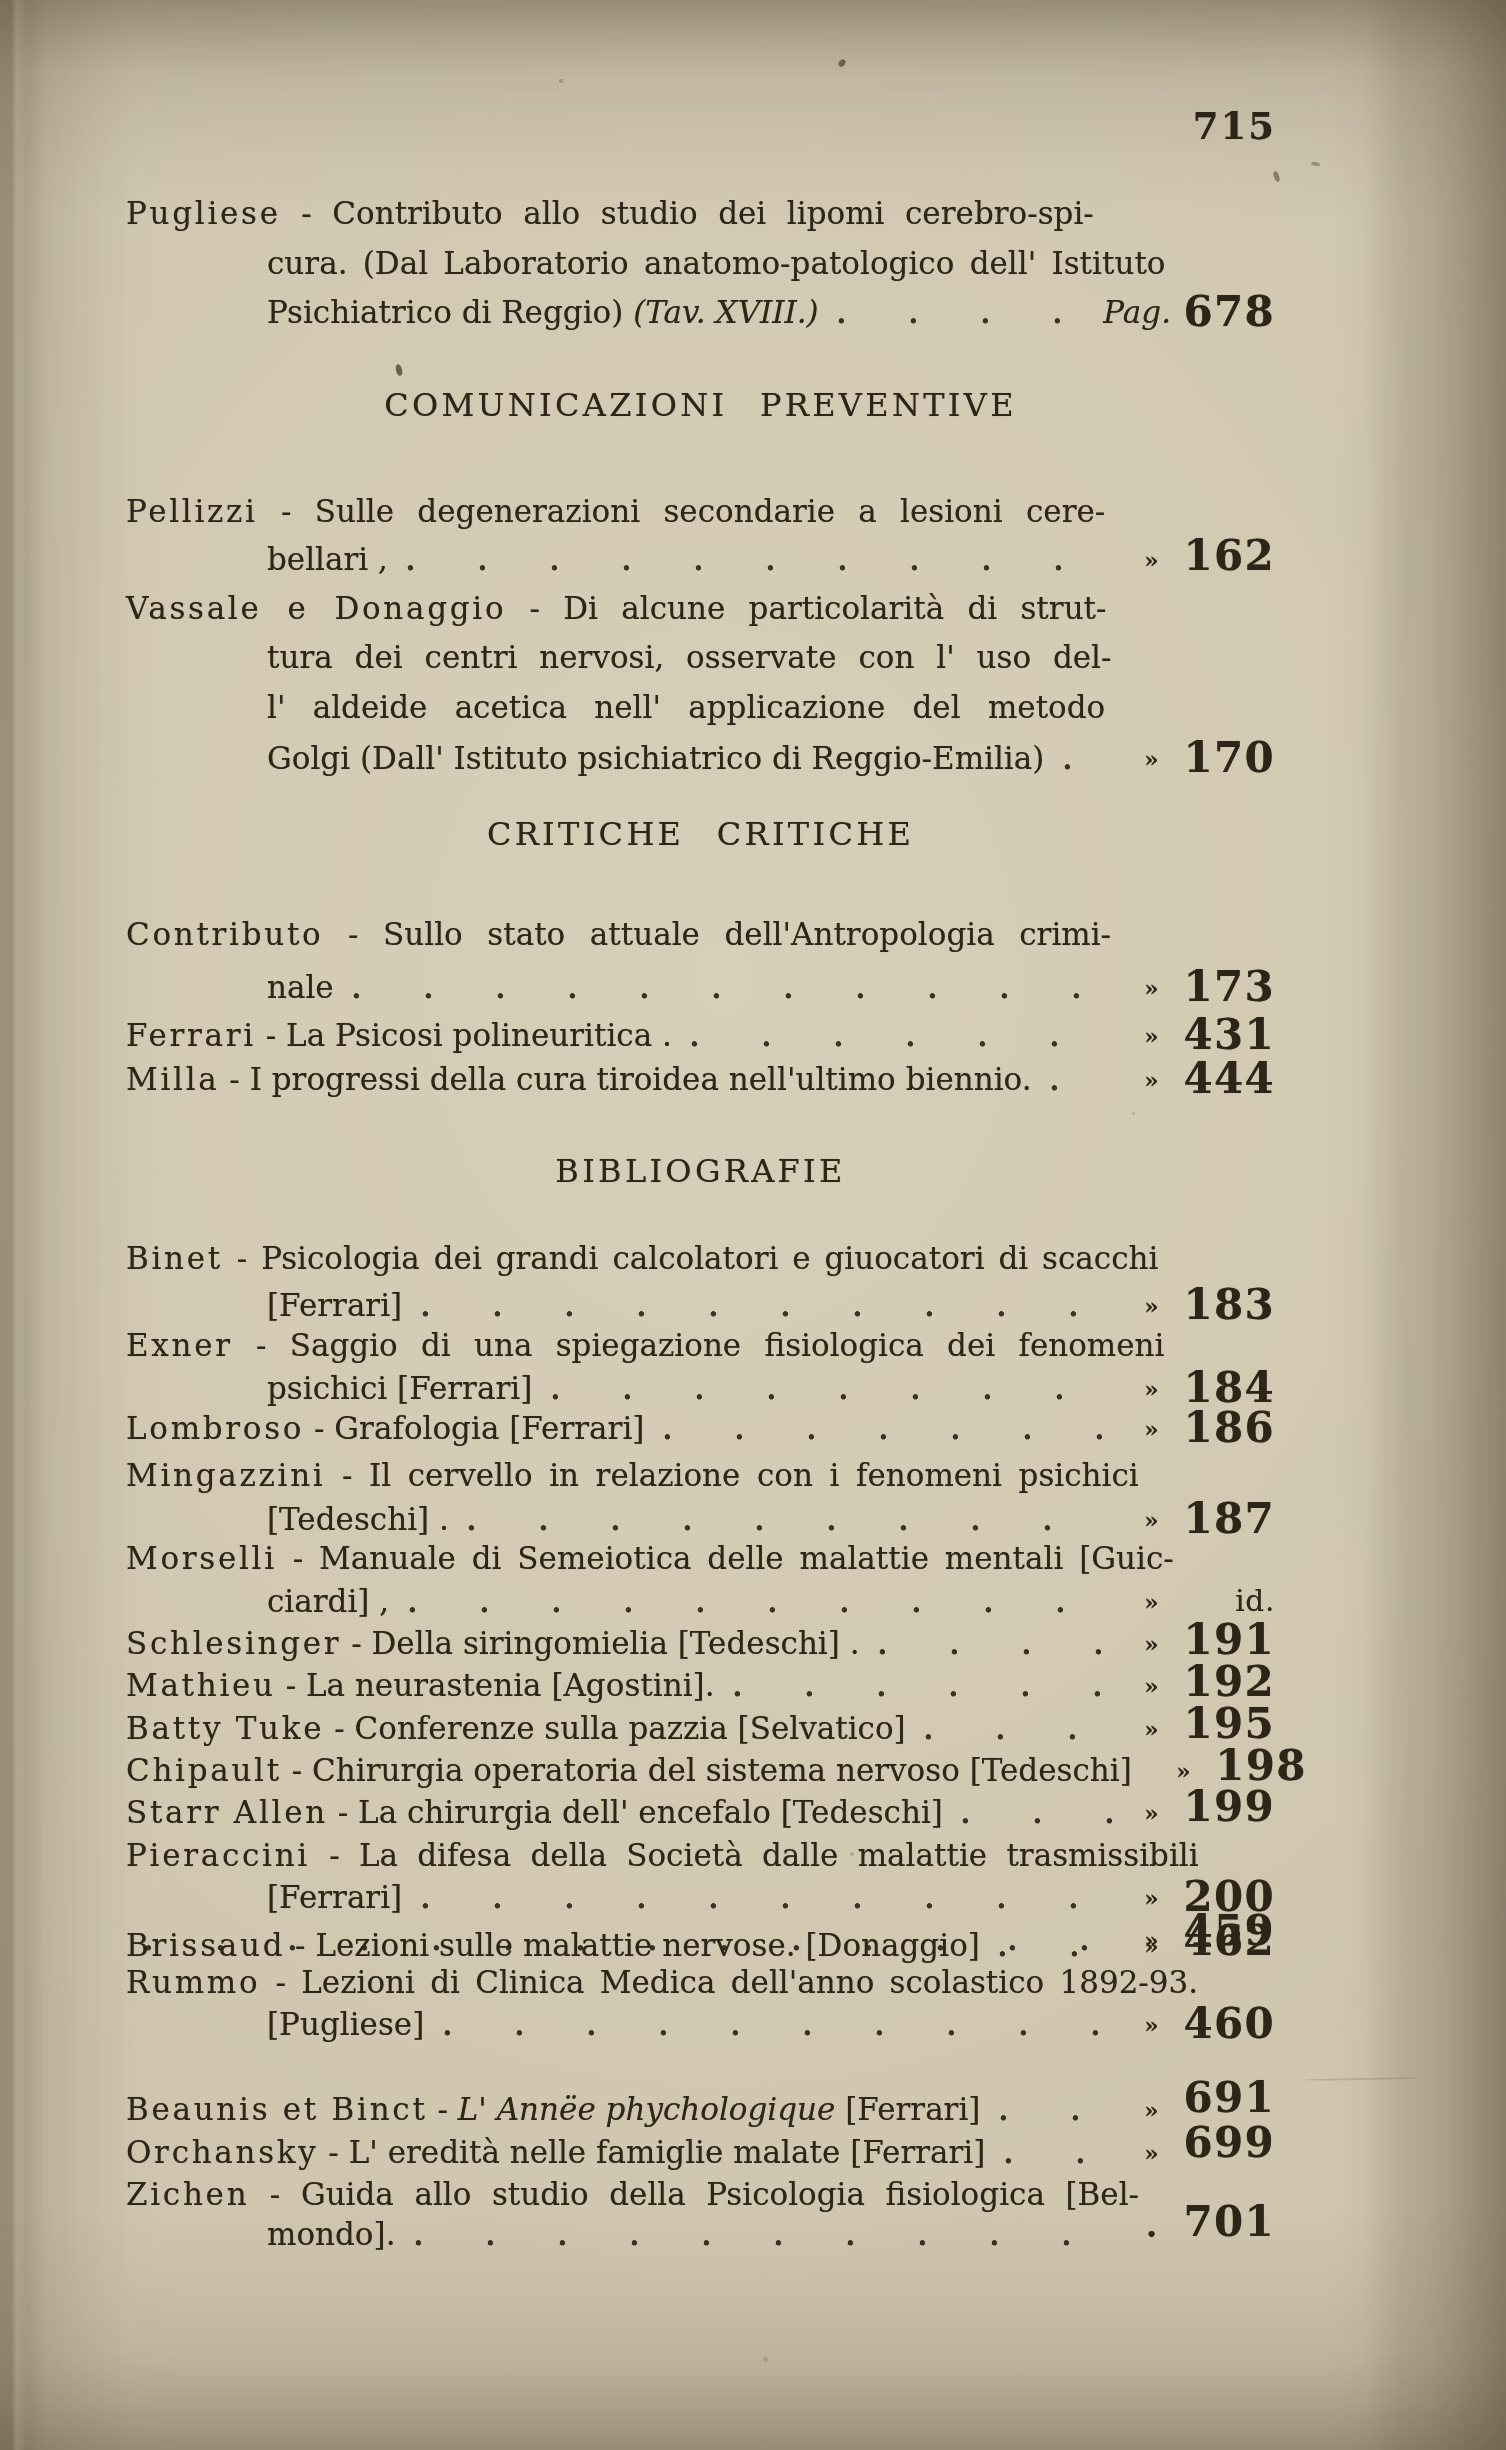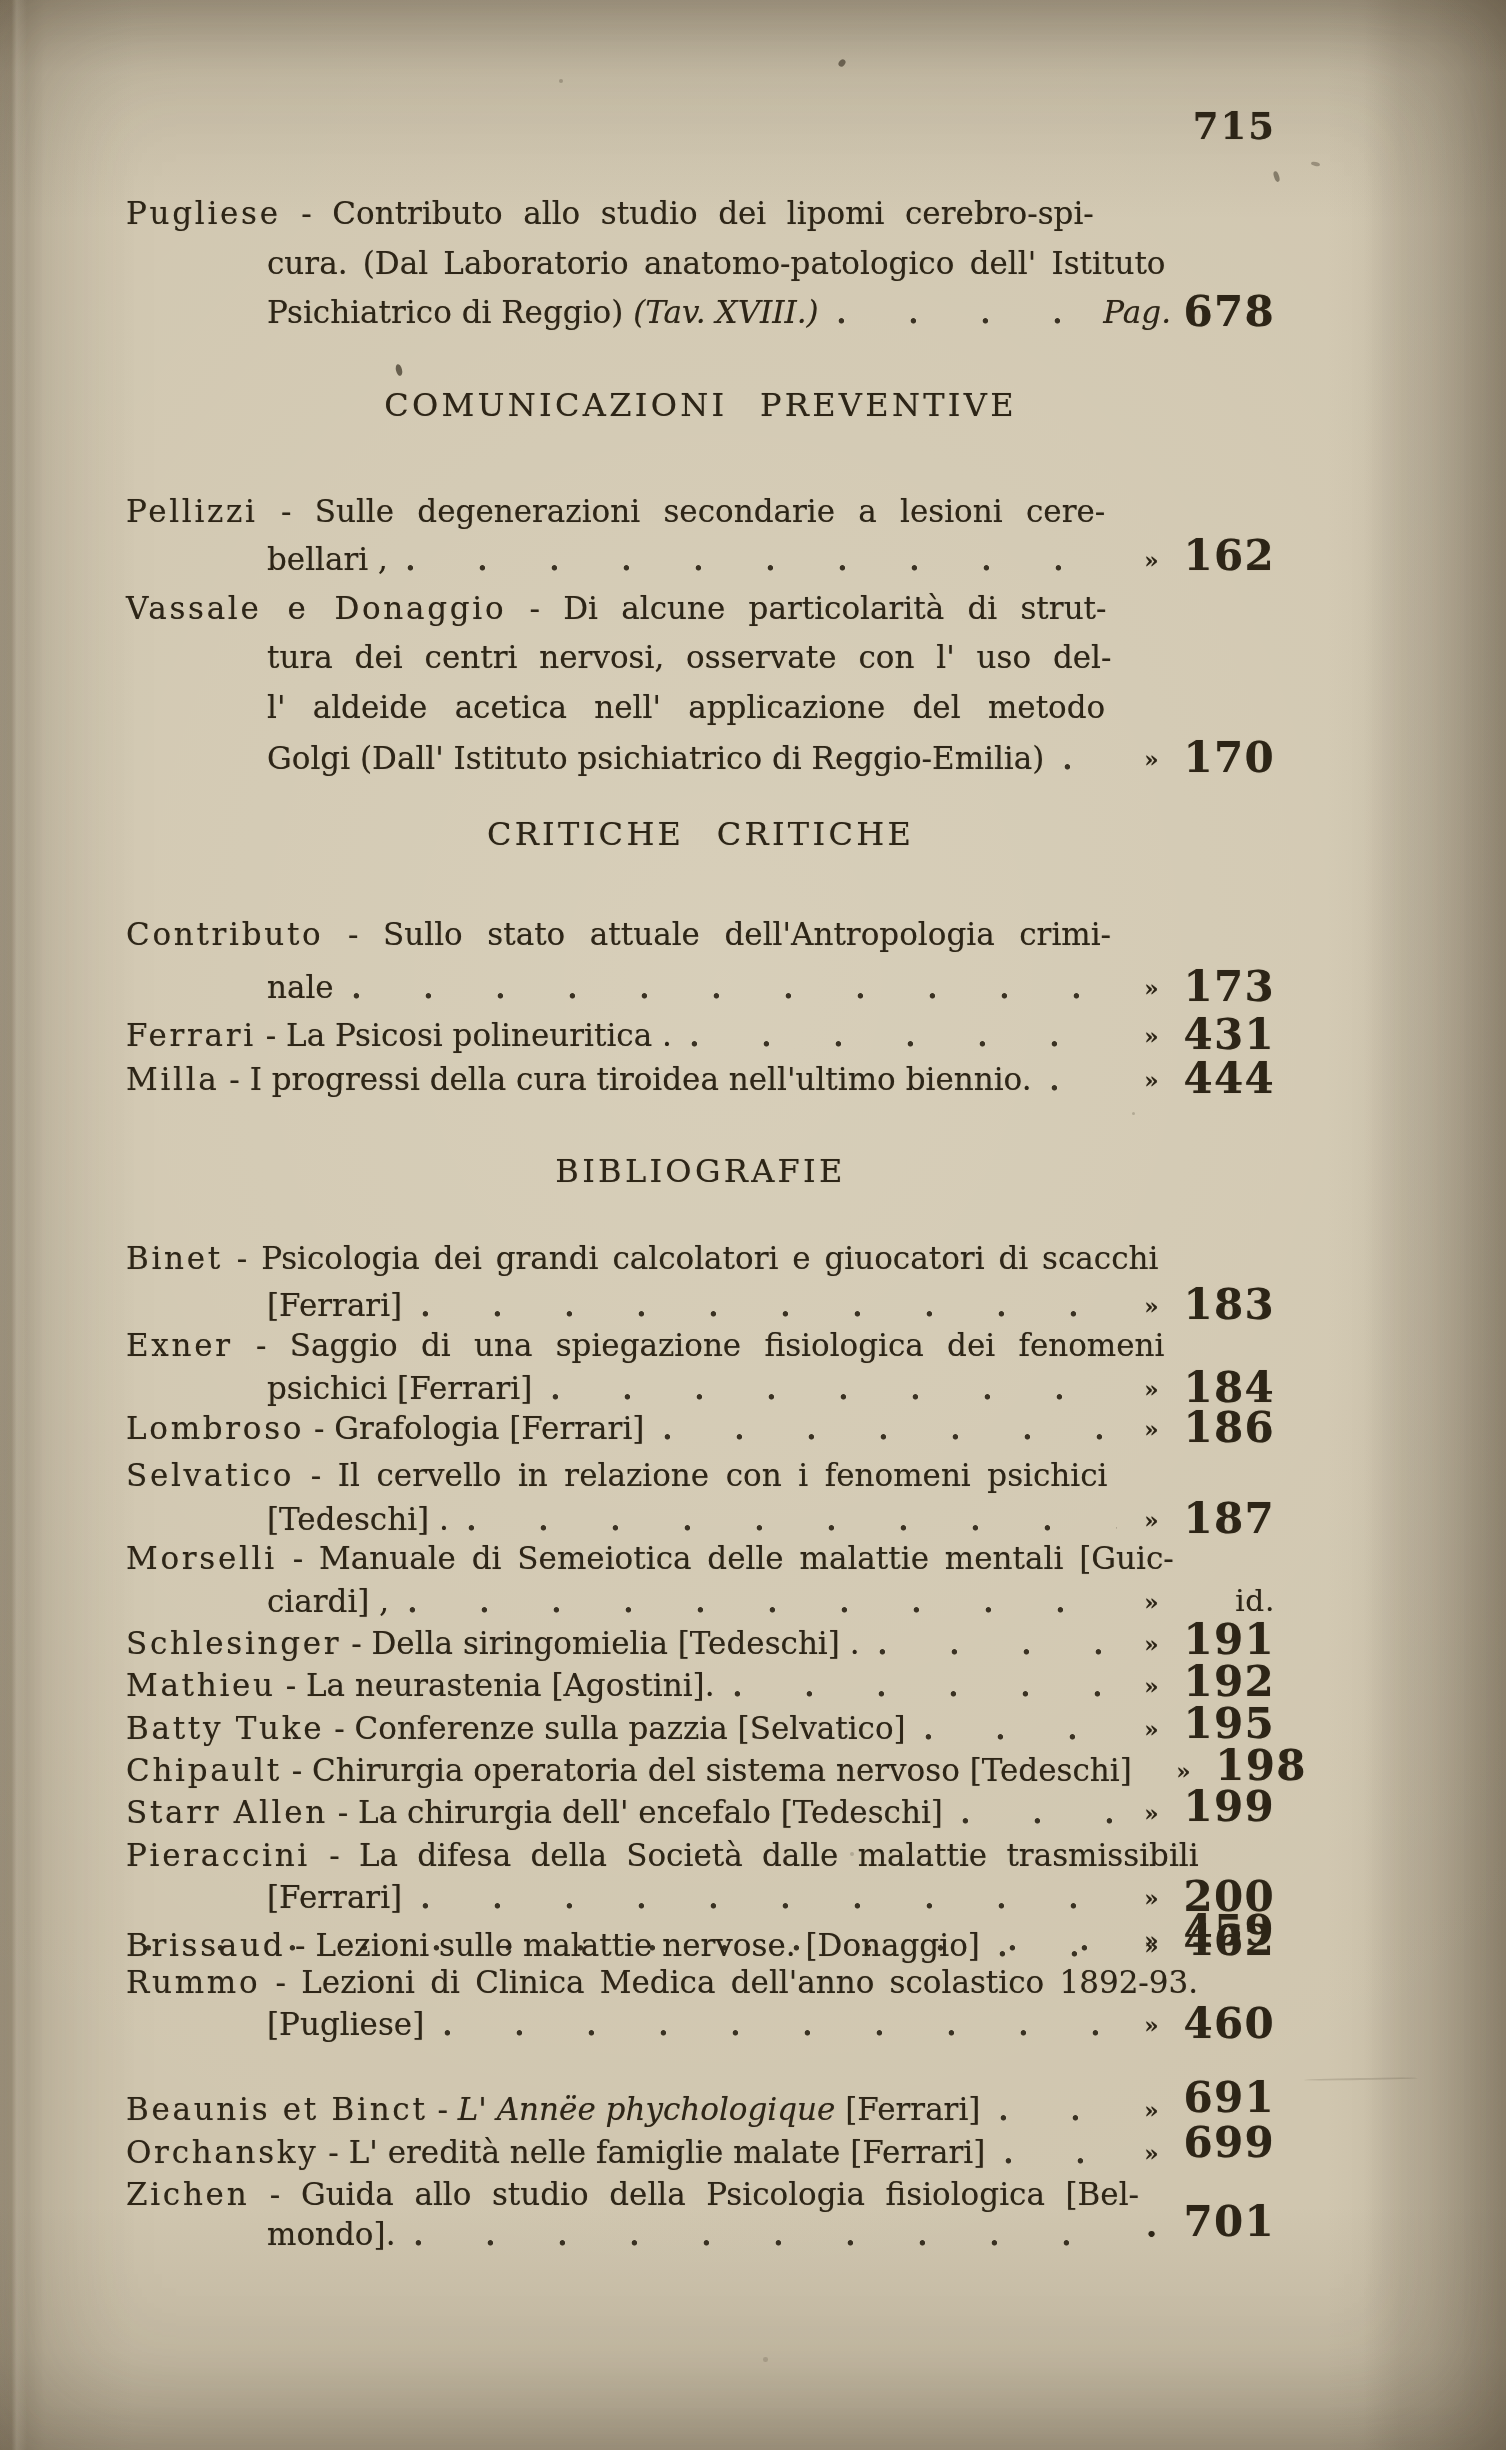--- a/index.html
+++ b/index.html
@@ -128,21 +128,21 @@
         <span class="leader"></span>
         <span class="mark">»</span>
         <span class="num">184</span>
       </div>
       <div class="line ref" style="top: 1407px;">
         <span><span class="author">Lombroso</span><span> - Grafologia [Ferrari]</span></span>
         <span class="leader"></span>
         <span class="mark">»</span>
         <span class="num">186</span>
       </div>
-      <div class="line" style="top: 1454px; word-spacing: 6.7px;"><span><span class="author">Selvatico</span><span> - Il cervello in relazione con  i fenomeni psichici</span></span></div>
+      <div class="line" style="top: 1454px; word-spacing: 6.7px;"><span><span class="author">Mingazzini</span><span> - Il cervello in relazione con  i fenomeni psichici</span></span></div>
       <div class="line indent ref" style="top: 1498px;">
         <span><span>[Tedeschi] .</span></span>
         <span class="leader"></span>
         <span class="mark">»</span>
         <span class="num">187</span>
       </div>
       <div class="line" style="top: 1537px; word-spacing: 6px;"><span><span class="author">Morselli</span><span> - Manuale di Semeiotica delle malattie mentali [Guic-</span></span></div>
       <div class="line indent ref" style="top: 1580px;">
         <span><span>ciardi] ,</span></span>
         <span class="leader"></span>

